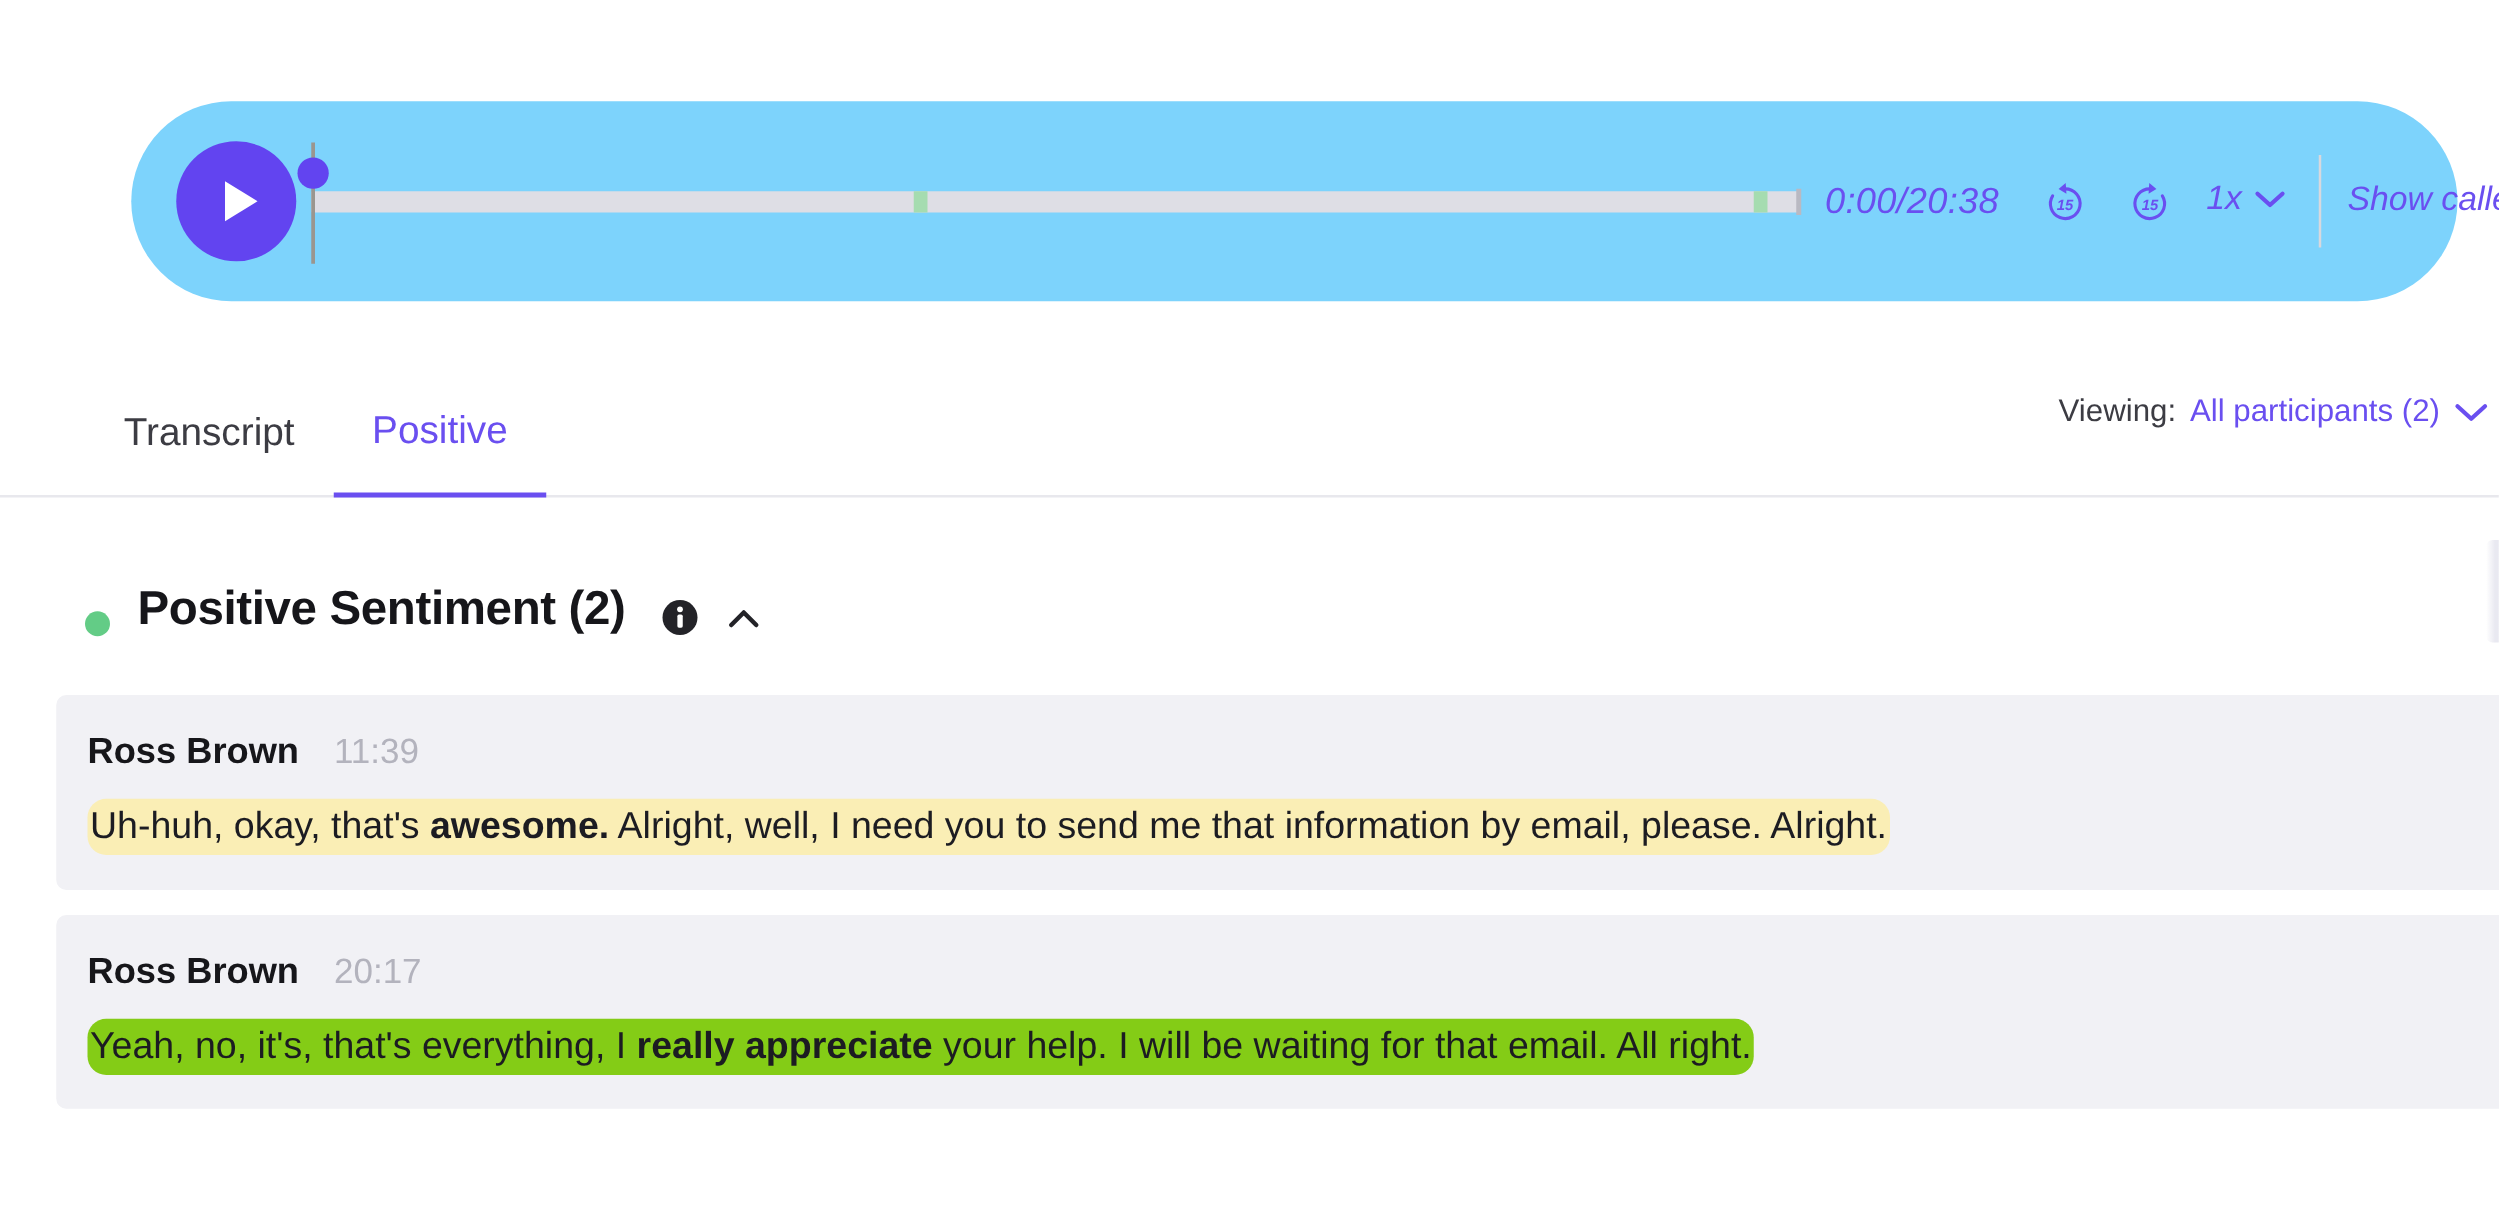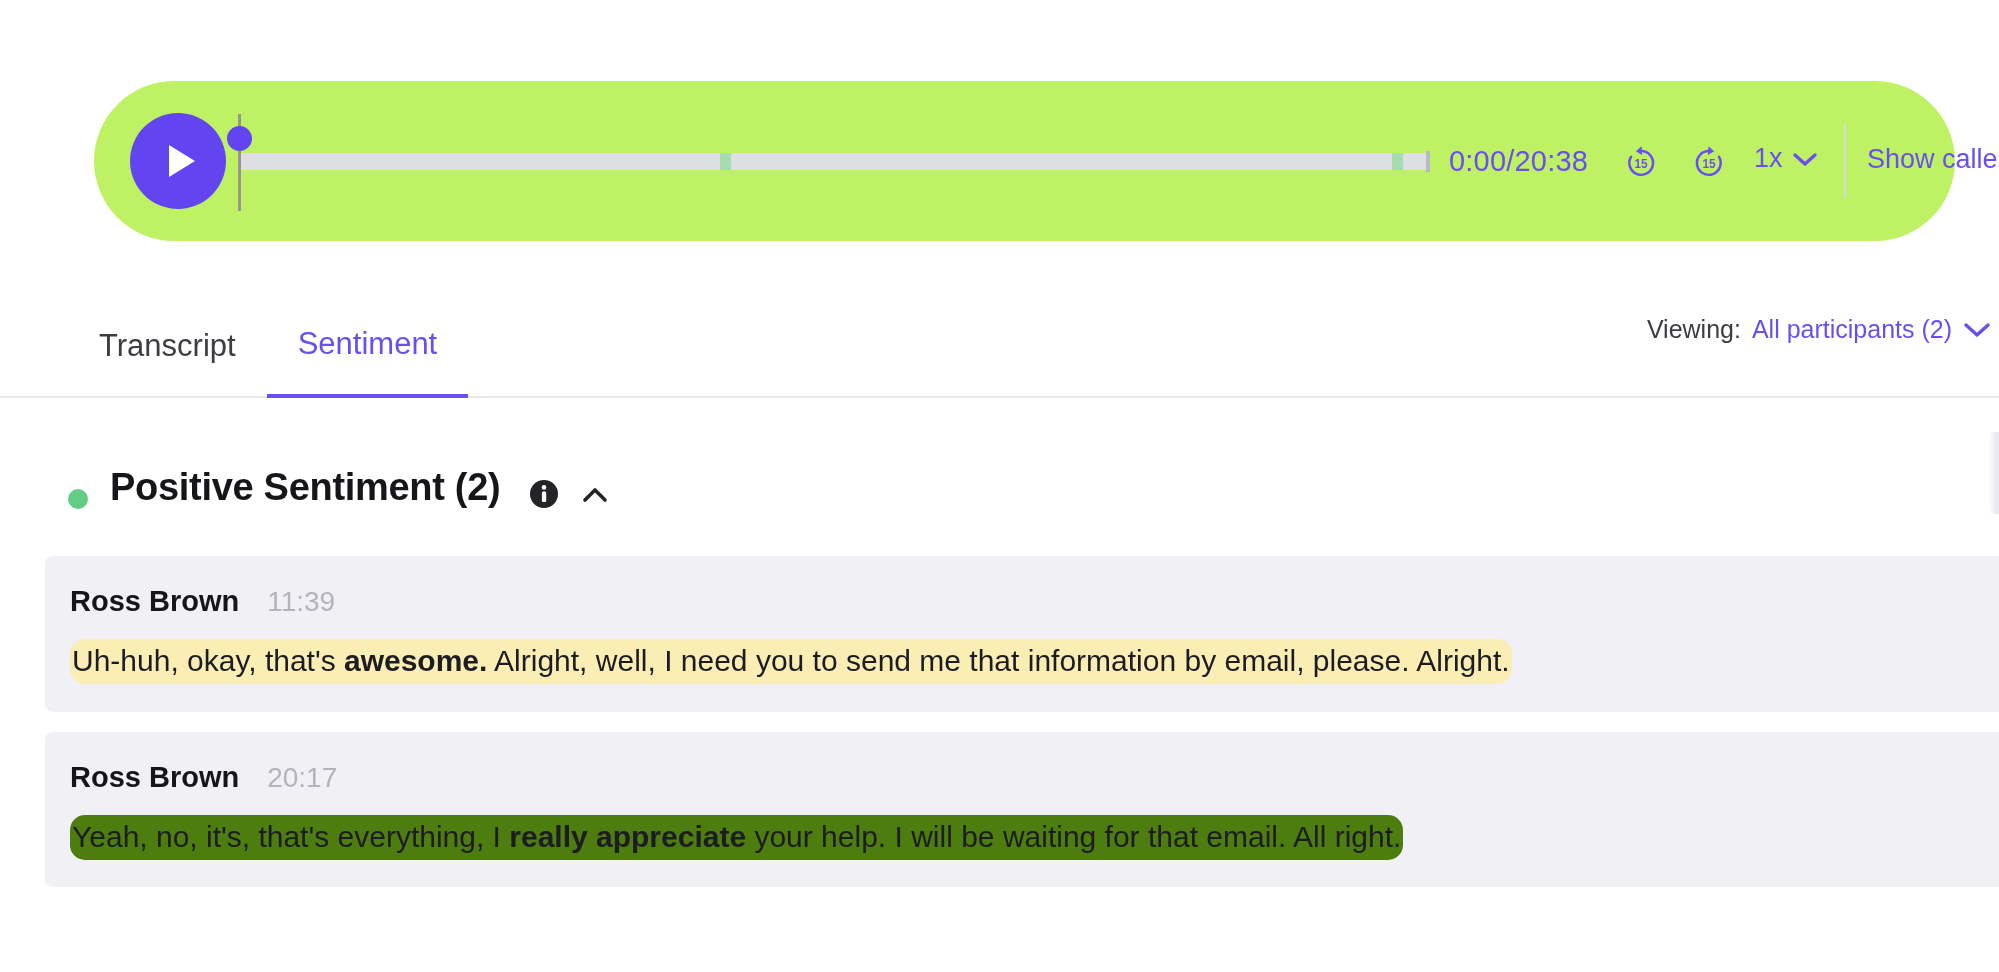--- a/index.html
+++ b/index.html
@@ -7,28 +7,29 @@
     width: 1999px;
     height: 972px;
     background: #ffffff;
     font-family: "Liberation Sans", sans-serif;
     overflow: hidden;
   }
 
   
   .player-wrap {
     position: absolute;
-    left: 94px;
+    left: 105px;
     top: 81px;
     width: 1861px;
     height: 160px;
-    background: #bef264;
+    background: #7dd3fc;
     border-radius: 80px;
     display: flex;
     align-items: center;
+    font-style: italic;
   }
   .play-button {
     position: absolute;
     left: 36px;
     top: 32px;
     width: 96px;
     height: 96px;
     border-radius: 50%;
     background: #6244f0;
     border: none;
@@ -319,21 +320,21 @@
   </div>
 
   <div class="vdivider"></div>
 
   <div class="show-callers">Show callers</div>
 </div>
 
 <div class="tabs-row">
   <div class="tabs" id="tabs-container">
       <button class="tab">Transcript</button>
-      <button class="tab active">Sentiment</button>
+      <button class="tab active">Positive</button>
     </div>
 
   <div class="viewing-box">
     <span class="viewing-label">Viewing:</span>
     <span class="viewing-value">All participants (2)</span>
     <svg width="28" height="17" viewBox="0 0 28 17">
       <path d="M3 4 L14 14 L25 4" fill="none" stroke="#6a4ff0" stroke-width="3.4" stroke-linecap="round" stroke-linejoin="round"></path>
     </svg>
   </div>
 </div>
@@ -357,17 +358,17 @@
         <span class="speaker">Ross Brown</span>
         <span class="timestamp">11:39</span>
       </div>
       <div class="excerpt-line"><span class="hl" style="background: rgb(250, 238, 181);"><span>Uh-huh, okay, that's </span><b>awesome.</b><span> Alright, well, I need you to send me that information by email, please. Alright.</span></span></div>
     </div>
     <div class="card">
       <div class="card-meta">
         <span class="speaker">Ross Brown</span>
         <span class="timestamp">20:17</span>
       </div>
-      <div class="excerpt-line"><span class="hl" style="background: #4d7c0f;"><span>Yeah, no, it's, that's everything, I </span><b>really appreciate</b><span> your help. I will be waiting for that email. All right.</span></span></div>
+      <div class="excerpt-line"><span class="hl" style="background: #84cc16;"><span>Yeah, no, it's, that's everything, I </span><b>really appreciate</b><span> your help. I will be waiting for that email. All right.</span></span></div>
     </div>
   </div>
 
 <div class="scroll-hint"></div>
 
 </body></html>

